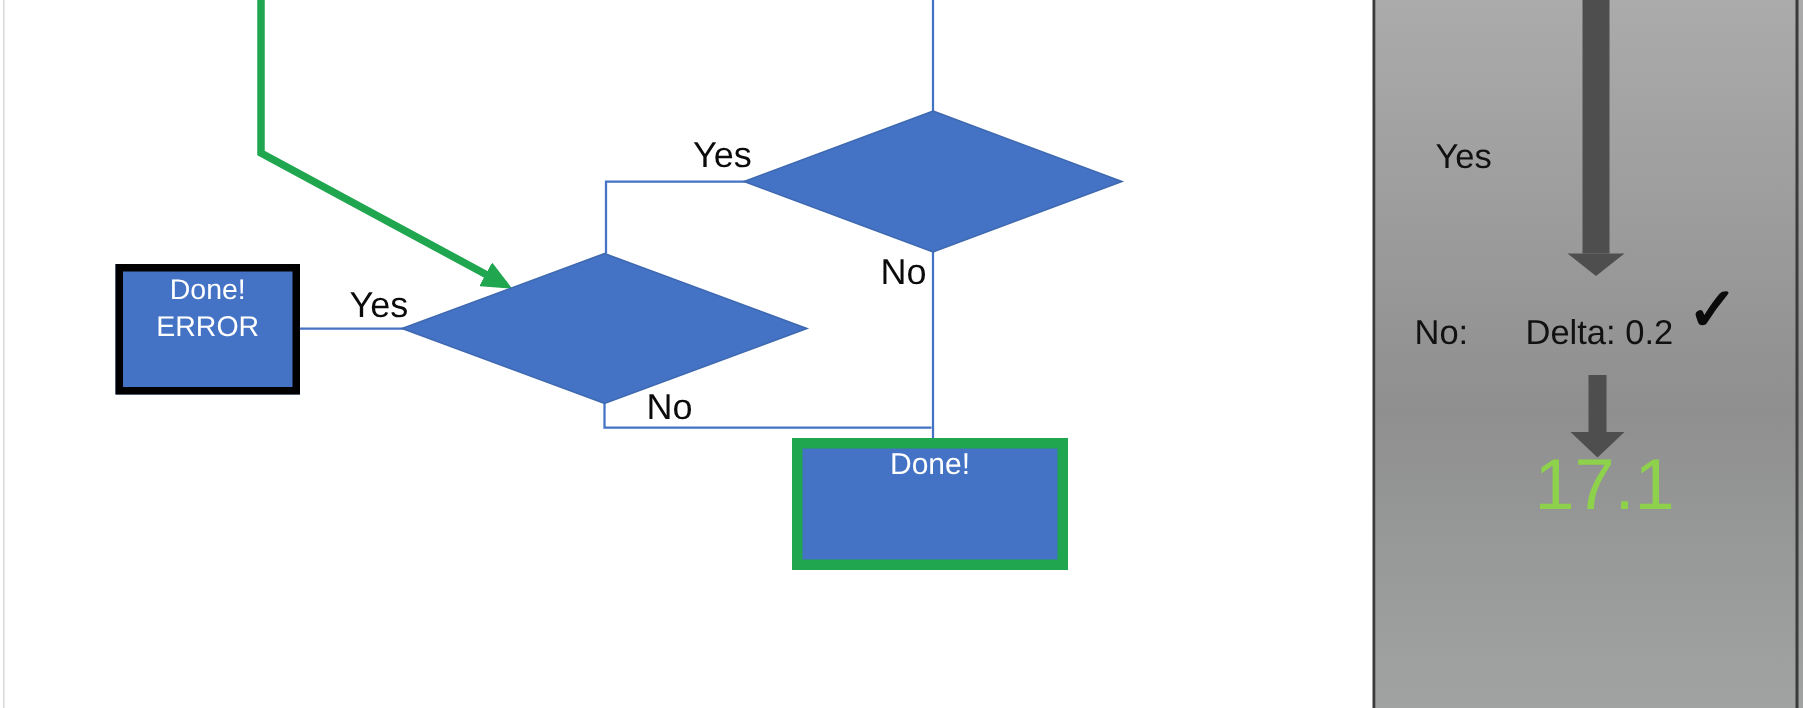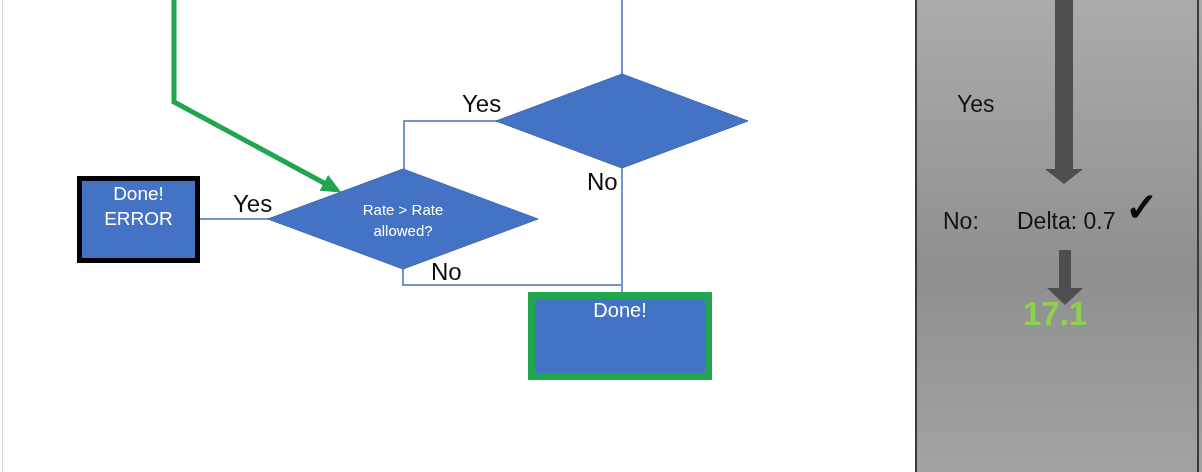--- a/index.html
+++ b/index.html
@@ -36,21 +36,21 @@
             border-top:15px solid #4e4e4e;}
   .shaft-small{left:142px;top:250px;width:12px;height:38px;}
   .head-small{left:130px;top:288px;width:0;height:0;
               border-left:18px solid transparent;border-right:18px solid transparent;
               border-top:17px solid #4e4e4e;}
   .panel-label{font-size:23px;line-height:25px;color:#111111;}
   .p-yes{left:40px;top:92px;}
   .p-no{left:26px;top:209px;}
   .p-delta{left:100px;top:209px;}
   .p-check{left:208px;top:186px;font-size:40px;line-height:42px;font-weight:bold;color:#0a0a0a;}
-  .p-result{left:106px;top:291px;font-size:33px;line-height:46px;font-weight:bold;color:#8ed14b;}
+  .p-result{left:106px;top:301px;font-size:48px;line-height:46px;font-weight:normal;color:#8ed14b;}
 </style>
 </head>
 <body>
 
 <div id="root">
 
   <div class="abs slide-edge"></div>
 
   <svg id="flow-svg" viewBox="0 0 1202 472" xmlns="http://www.w3.org/2000/svg">
     <defs>
@@ -64,22 +64,20 @@
     <line x1="622" y1="167" x2="622" y2="293" stroke="#4472C4" stroke-width="1.5"></line>
     <line x1="200" y1="219" x2="269" y2="219" stroke="#4472C4" stroke-width="1.5"></line>
     <polyline points="403,269 403,285 621,285" fill="none" stroke="#4472C4" stroke-width="1.5"></polyline>
 
     <polyline points="174,0 174,102 337,190" fill="none" stroke="#1FA64F" stroke-width="5" marker-end="url(#greenArrowHead)"></polyline>
 
     <polygon points="622,74 748,121 622,168 496,121" fill="#4472C4" stroke="#3E68B0" stroke-width="1"></polygon>
     <polygon points="403,169 538,219 403,269 268,219" fill="#4472C4" stroke="#3E68B0" stroke-width="1"></polygon>
   </svg>
 
-  <div class="abs diamond-label dl-rate">Rate &gt; Rate
-allowed?</div>
 
   <div class="abs node box-error">
     <span>Done!
 ERROR</span>
   </div>
   <div class="abs node box-done">
     <span>Done!</span>
   </div>
 
   <div class="abs branch b-yes-top">Yes</div>
@@ -89,21 +87,21 @@
 
   <div class="abs panel">
     <div class="abs panel-right-line"></div>
 
     <div class="abs arrow-shaft shaft-big"></div>
     <div class="abs head-big"></div>
 
     <div class="abs panel-label p-yes">Yes</div>
 
     <div class="abs panel-label p-no">No:</div>
-    <div class="abs panel-label p-delta">Delta: 0.7</div>
+    <div class="abs panel-label p-delta">Delta: 0.2</div>
     <div class="abs p-check">✓</div>
 
     <div class="abs arrow-shaft shaft-small"></div>
     <div class="abs head-small"></div>
 
     <div class="abs p-result">17.1</div>
   </div>
 
 </div>
 

